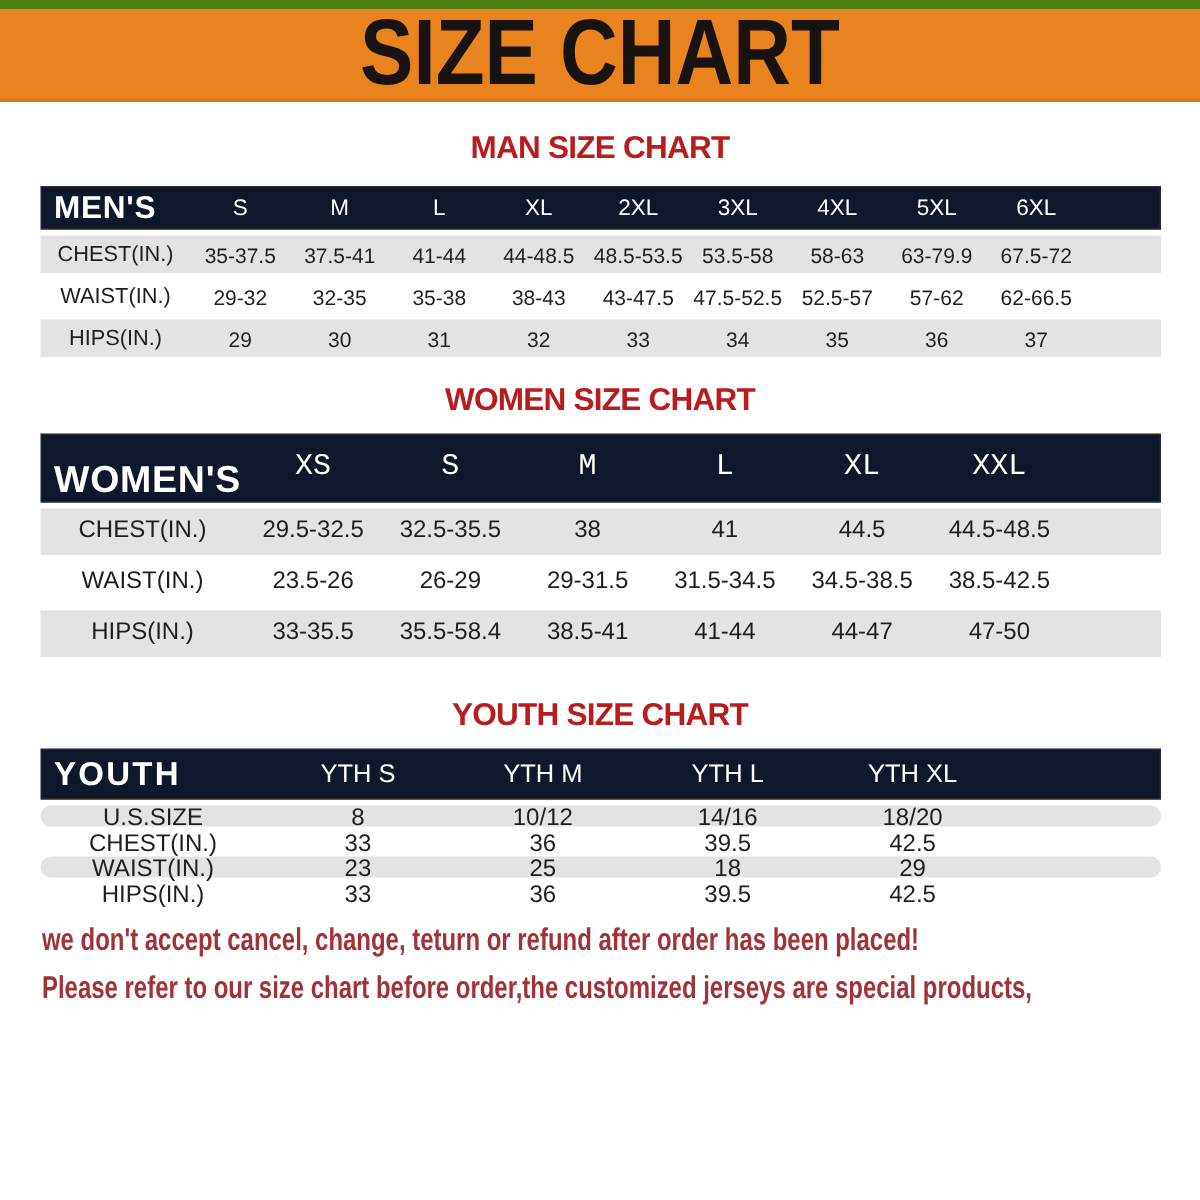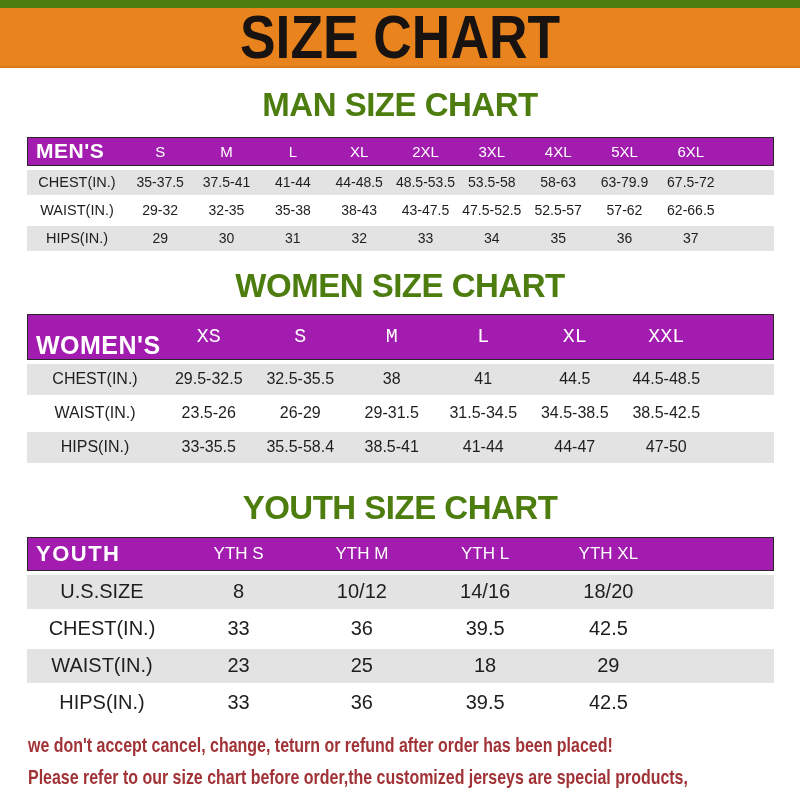--- a/index.html
+++ b/index.html
@@ -2,64 +2,64 @@
 <html><head>
 <meta charset="utf-8">
 <style>
   html, body { margin:0; padding:0; background:#ffffff; }
   body { font-family:"Liberation Sans", sans-serif; }
   .page { width:800px; height:800px; overflow:hidden; background:#ffffff; position:relative; }
 
   
   .banner {
     height:68px; background:#E8831E; box-sizing:border-box;
-    border-top:8px solid #4d7c0f; border-bottom:2px solid #DD7916;
+    border-top:6px solid #4d7c0f; border-bottom:2px solid #DD7916;
     display:flex; align-items:center; justify-content:center;
   }
   .banner-title { margin:0; font-size:62px; line-height:1; font-weight:800; color:#181310; }
   .squeeze { display:inline-block; transform:scaleX(0.86); letter-spacing:0px; }
 
   
   .section-title {
-    text-align:center; margin:0; color:#4d7c0f;
-    font-size:33px; line-height:1.06; font-weight:800; letter-spacing:-0.5px;
+    text-align:center; margin:0; color:#b91c1c;
+    font-size:21px; line-height:1.06; font-weight:800; letter-spacing:-0.5px;
   }
   .t-men   .section-title { margin-top:20px; margin-bottom:14px; }
   .t-women .section-title { margin-top:18px; margin-bottom:10px; }
   .t-youth .section-title { margin-top:28px; margin-bottom:11px; }
 
   
   .size-table { width:747px; margin-left:27px; }
   .grid-row { display:grid; align-items:center; }
   .t-men   .grid-row { grid-template-columns:100px repeat(9,1fr) 50px; }
   .t-women .grid-row { grid-template-columns:136px repeat(6,1fr) 62px; }
   .t-youth .grid-row { grid-template-columns:150px repeat(4,1fr) 104px; }
 
   .header-row {
-    background:#a21caf; color:#ffffff; margin-bottom:4px;
+    background:#0f172a; color:#ffffff; margin-bottom:4px;
     box-shadow:0 0 0 1px #2b2627 inset;
   }
   .t-men   .header-row { height:29px; }
   .t-women .header-row { height:46px; }
   .t-youth .header-row { height:34px; }
 
   .group-label { font-weight:800; padding-left:9px; white-space:nowrap; }
   .t-men   .group-label { font-size:21px; letter-spacing:0.5px; }
   .t-women .group-label { font-size:25px; letter-spacing:0.5px;margin-top:17px; }
   .t-youth .group-label { font-size:22px; letter-spacing:1.5px; }
 
   .col-header { text-align:center; font-weight:400; }
   .t-men   .col-header { font-size:15px; }
   .t-women .col-header { font-size:20px;font-family:Liberation Mono, monospace; }
   .t-youth .col-header { font-size:17px; }
 
   .data-row { margin-bottom:3px; color:#1e1e1e; }
   .t-men   .data-row { height:25px; font-size:14px; }
   .t-women .data-row { height:31px; font-size:16px; }
-  .t-youth .data-row { height:34px; font-size:20px; }
+  .t-youth .data-row { height:14px; font-size:16px;border-radius:10px; }
   .row-gray  { background:#E3E3E3; }
   .row-white { background:#FFFFFF; }
 
   .row-label { text-align:center; white-space:nowrap; }
   .t-men .row-label { font-size:14.5px; }
   .size-cell { text-align:center; white-space:nowrap; }
 
   
   .footer-note { margin:10px 0 0 28px; }
   .footer-line { margin:0; line-height:30px; white-space:nowrap; }

